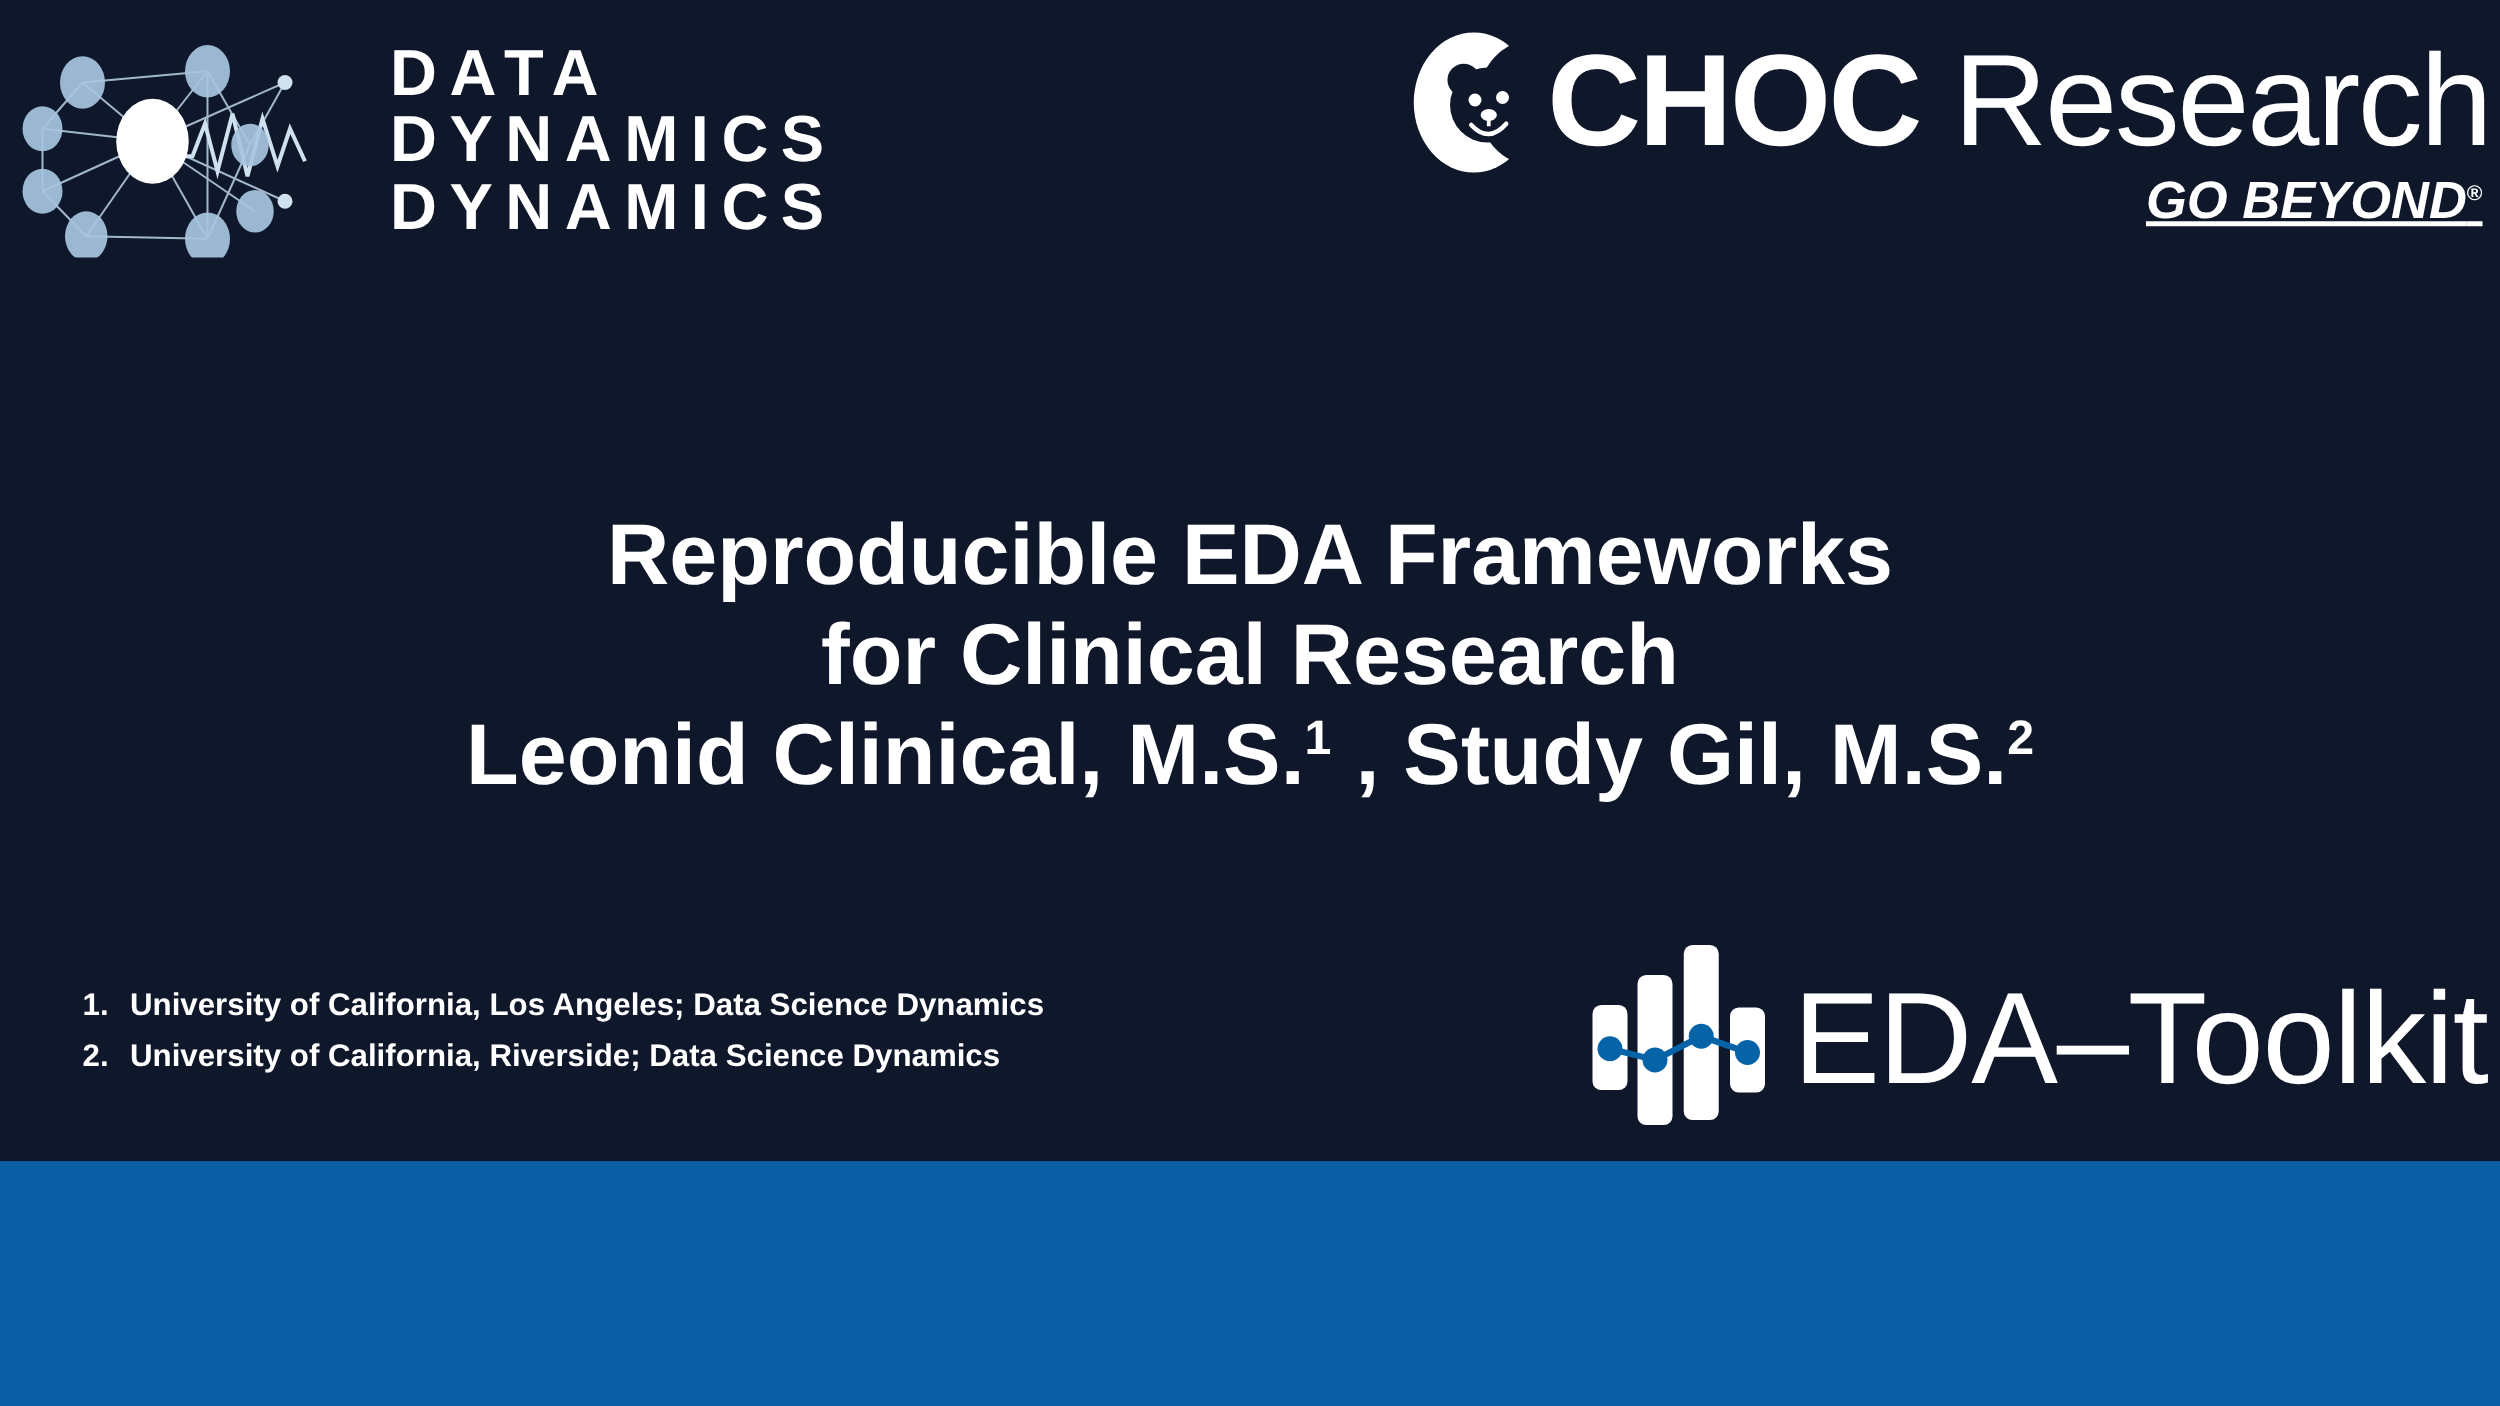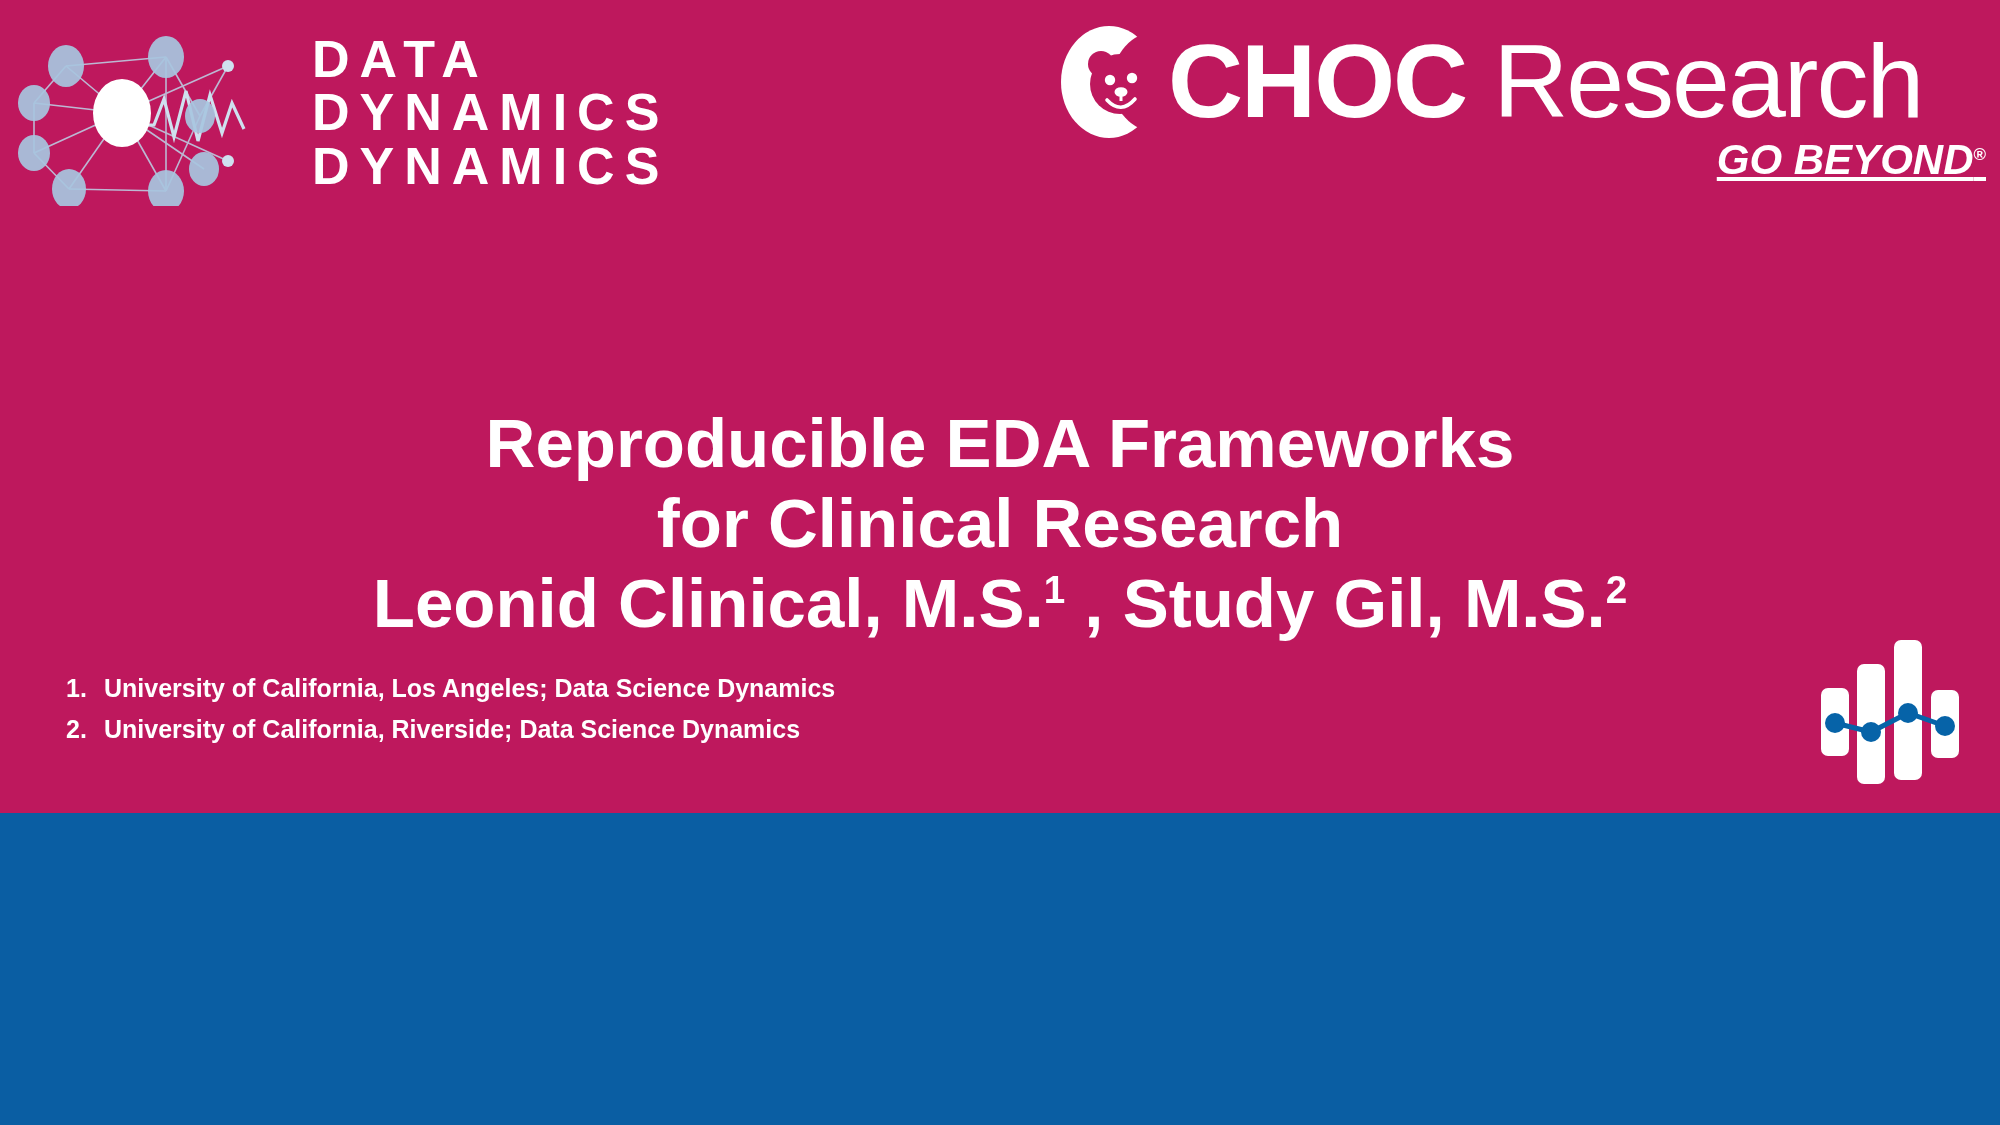--- a/index.html
+++ b/index.html
@@ -7,22 +7,22 @@
     margin: 0;
     padding: 0;
     background: #0a5ea3;
   }
   body {
     font-family: "Liberation Sans", sans-serif;
   }
   .slide {
     position: relative;
     width: 2000px;
-    height: 813px;
-    background: #be185d;
+    height: 929px;
+    background: #0f172a;
     overflow: hidden;
   }
 
   
   .dsd-logo {
     position: absolute;
     left: 14px;
     top: 18px;
     width: 760px;
     height: 190px;
@@ -50,21 +50,21 @@
   .choc-logo {
     position: absolute;
     right: 8px;
     top: 22px;
     width: 940px;
     height: 160px;
   }
   .choc-row {
     display: flex;
     align-items: center;
-    justify-content: flex-start;
+    justify-content: flex-end;
   }
   .choc-mark {
     width: 120px;
     height: 120px;
     flex: 0 0 auto;
   }
   .choc-word {
     color: #ffffff;
     font-size: 104px;
     line-height: 0.98;
@@ -249,15 +249,16 @@
         <rect x="116" y="60" width="28" height="68" rx="7"></rect>
       </g>
       <polyline points="20,93 56,102 93,83 130,96" fill="none" stroke="#0663a8" stroke-width="5"></polyline>
       <g fill="#0663a8">
         <circle cx="20" cy="93" r="10"></circle>
         <circle cx="56" cy="102" r="10"></circle>
         <circle cx="93" cy="83" r="10"></circle>
         <circle cx="130" cy="96" r="10"></circle>
       </g>
     </svg>
+    <div class="eda-word">EDA–Toolkit</div>
   </div>
 
 </div>
 
 </body></html>

